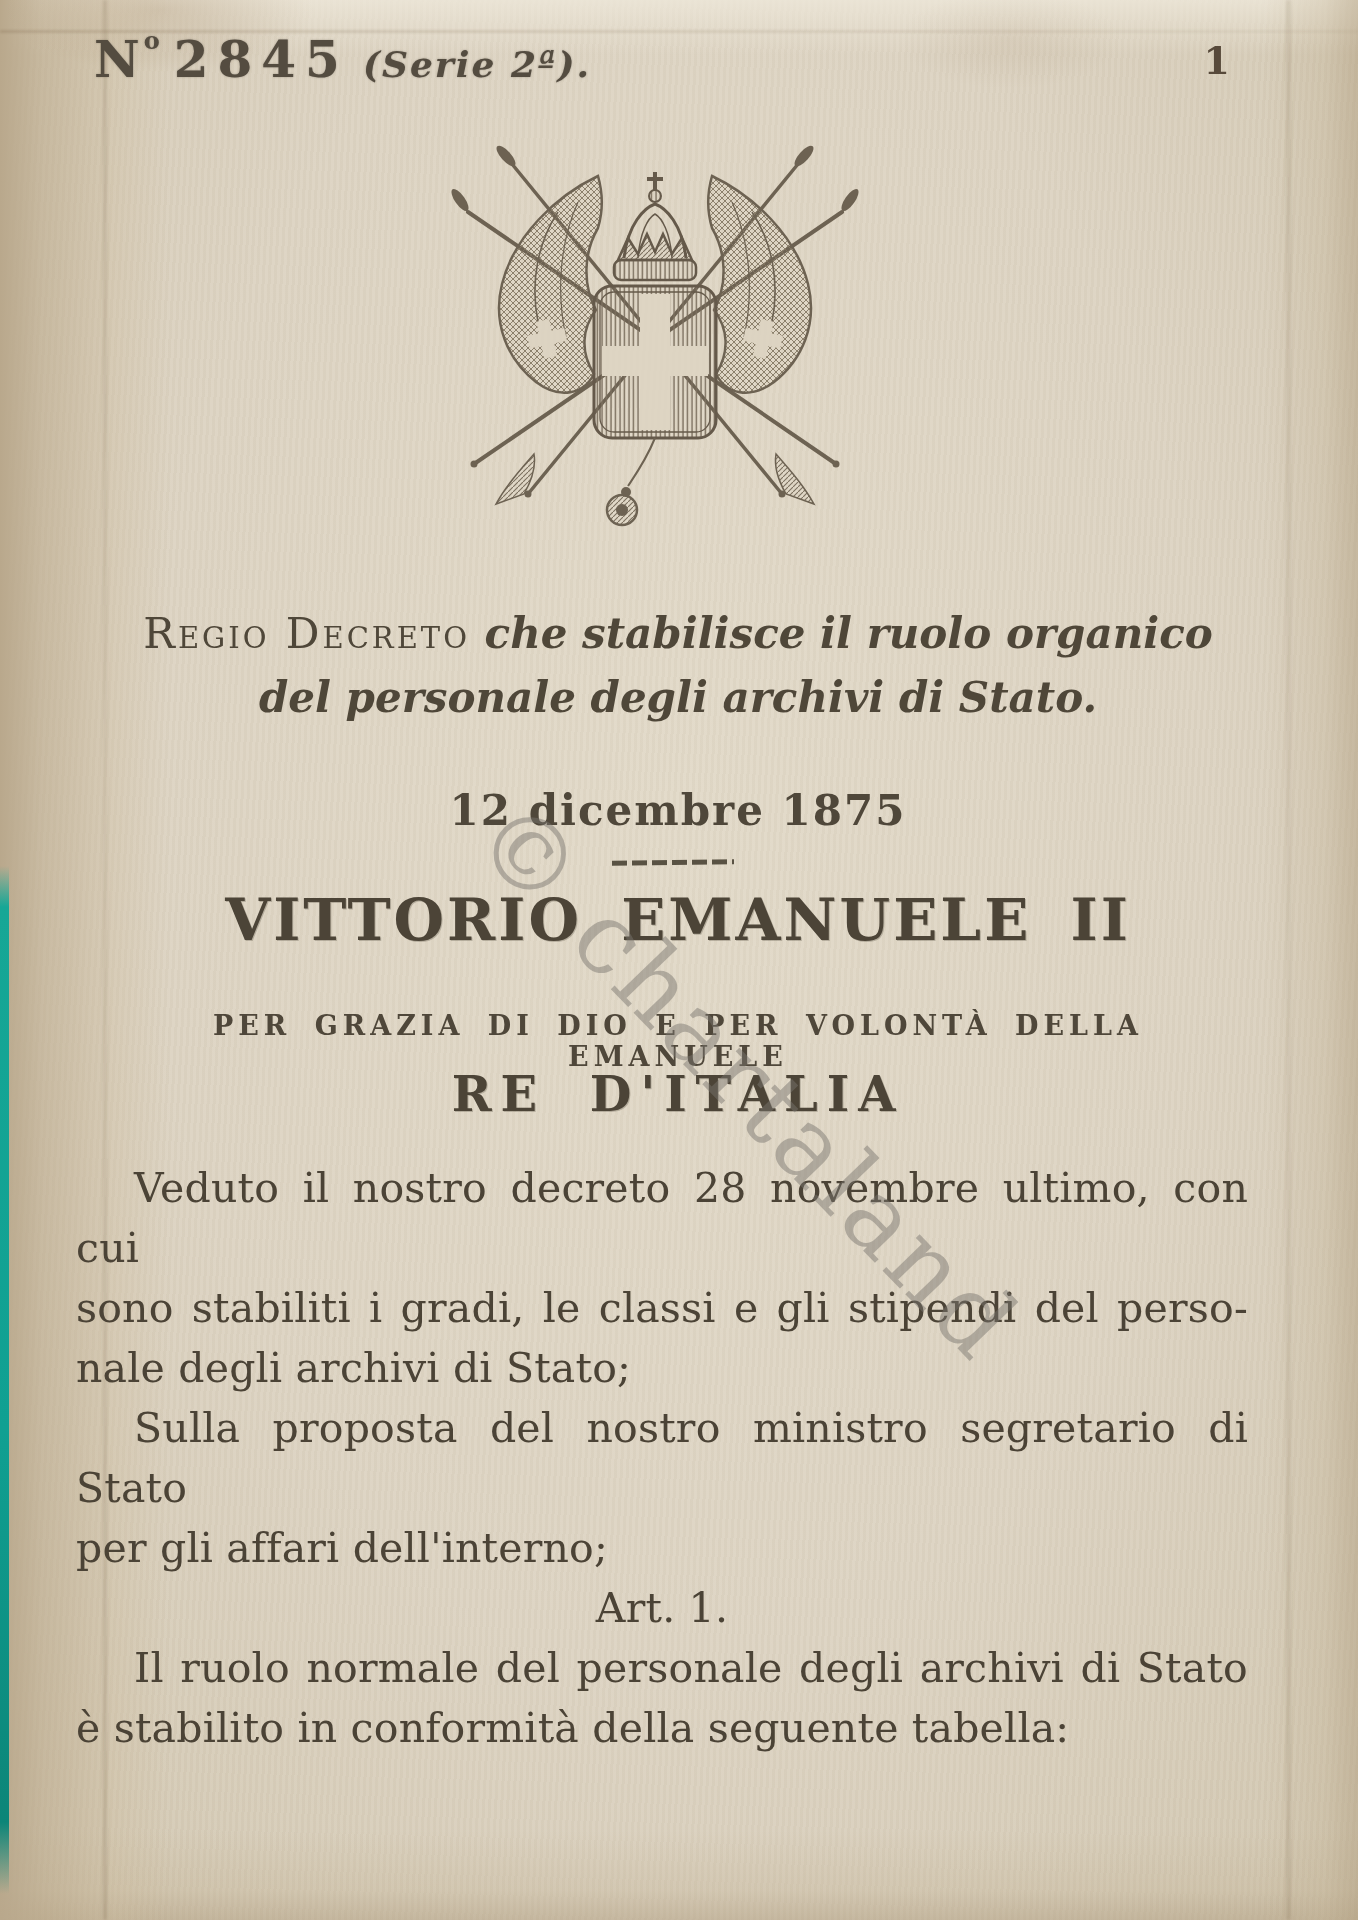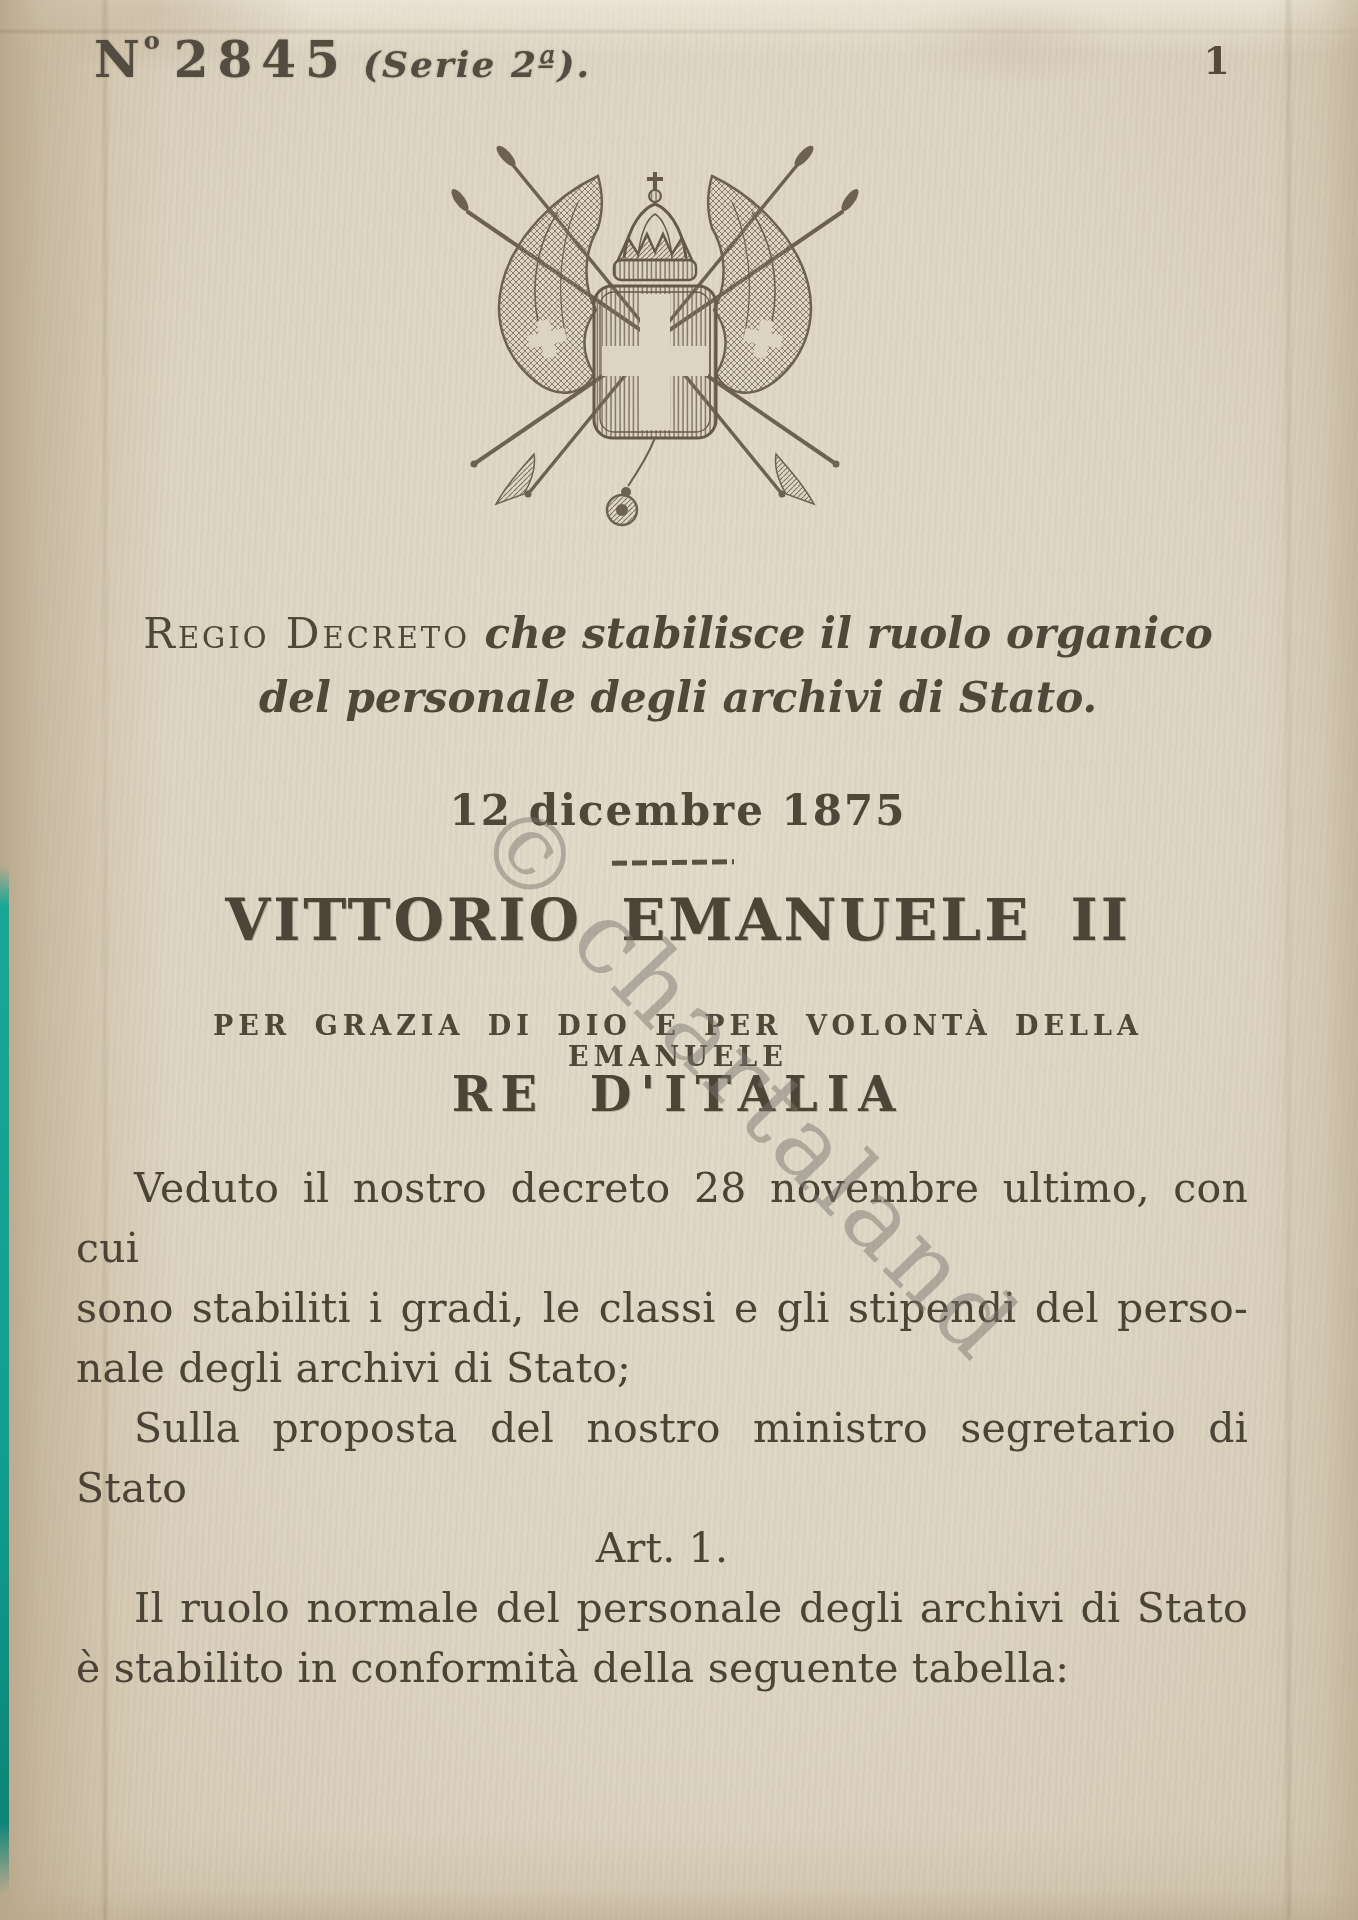--- a/index.html
+++ b/index.html
@@ -149,20 +149,21 @@
 
   <div class="col vename">VITTORIO EMANUELE II</div>
   <div class="col grace">PER GRAZIA DI DIO E PER VOLONTÀ DELLA EMANUELE</div>
   <div class="col king">RE D'ITALIA</div>
 
   <div class="body">
     <div class="ln ind">Veduto il nostro decreto 28 novembre ultimo, con cui</div>
     <div class="ln">sono stabiliti i gradi, le classi e gli stipendi del perso-</div>
     <div class="ln end">nale degli archivi di Stato;</div>
     <div class="ln ind">Sulla proposta del nostro ministro segretario di Stato</div>
+    <div class="ln end">per gli affari dell'interno;</div>
     <div class="ln ctr">Art. 1.</div>
     <div class="ln ind">Il ruolo normale del personale degli archivi di Stato</div>
     <div class="ln end">è stabilito in conformità della seguente tabella:</div>
   </div>
 
   <div class="wm">© chartaland</div>
 
 </div>
 
 </body></html>

